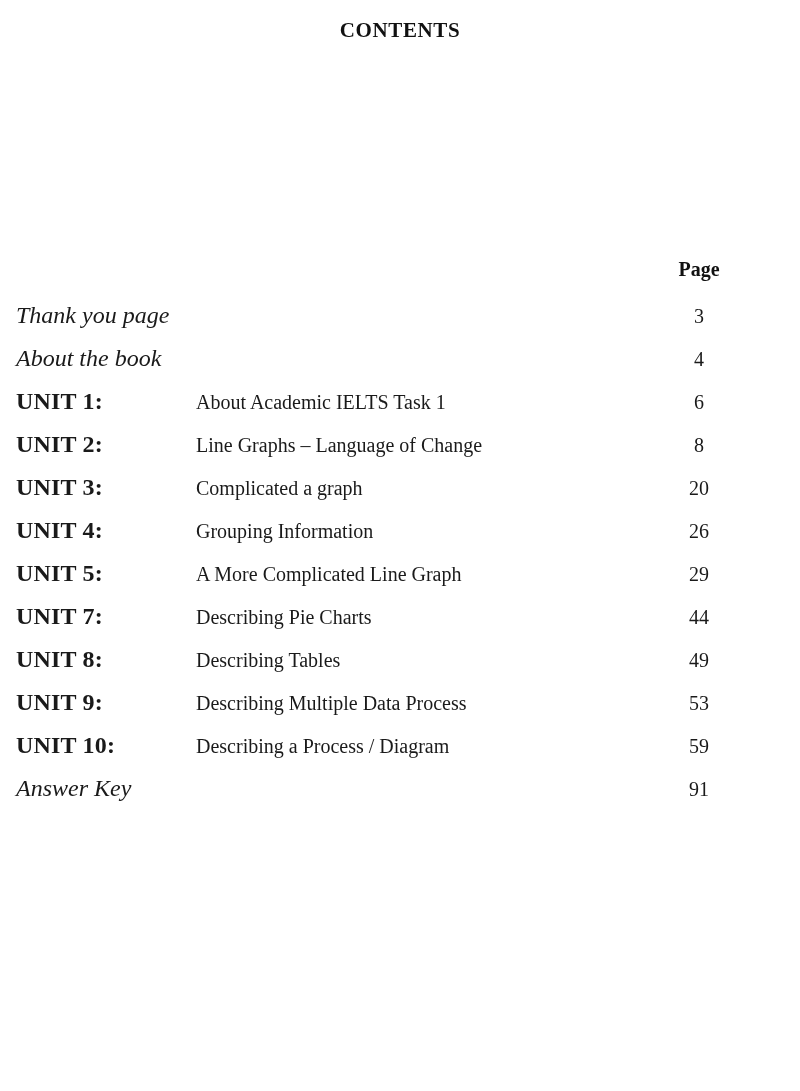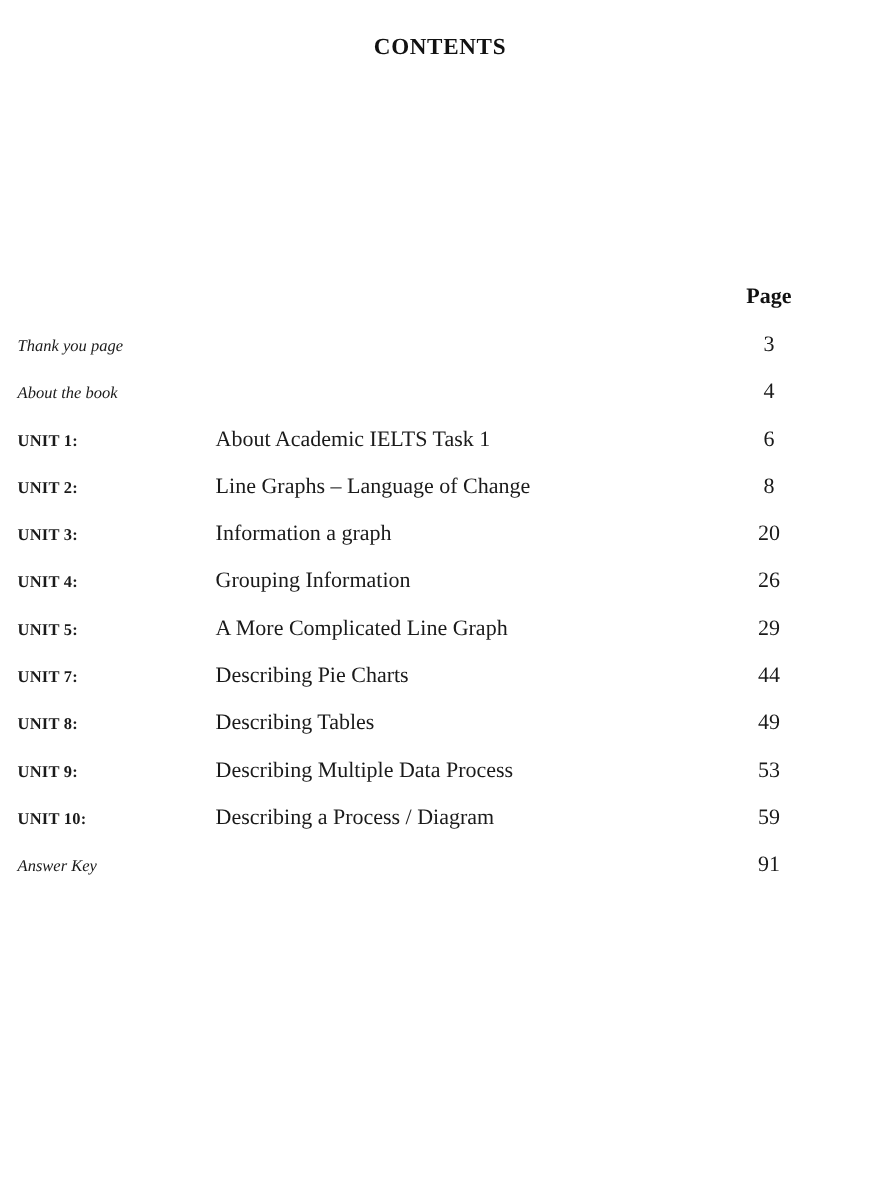--- a/index.html
+++ b/index.html
@@ -20,21 +20,21 @@
 
   .page {
     position: absolute;
     inset: 0;
     background: #ffffff;
   }
 
   
   .doc-title {
     position: absolute;
-    top: 30px;
+    top: 18px;
     left: 0;
     width: 800px;
     text-align: center;
     font-size: 21px;
     font-weight: bold;
     letter-spacing: 0.6px;
     color: #111111;
   }
 
   
@@ -71,21 +71,21 @@
     text-align: center !important;
     font-size: 20px;
     font-weight: bold !important;
     color: #111111;
   }
 
   .toc-row { height: 43px; }
 
   .cell-label {
     padding-left: 28px;
-    font-size: 15px;
+    font-size: 24px;
     white-space: nowrap;
   }
   .cell-label.unit {
     font-weight: bold;
     font-style: normal;
     letter-spacing: 0.2px;
   }
   .cell-label.plain {
     font-weight: normal;
     font-style: italic;
@@ -148,21 +148,21 @@
             <td></td>
           </tr>
           <tr class="toc-row">
             <td class="cell-label unit">UNIT 2:</td>
             <td class="cell-title">Line Graphs – Language of Change</td>
             <td class="cell-page">8</td>
             <td></td>
           </tr>
           <tr class="toc-row">
             <td class="cell-label unit">UNIT 3:</td>
-            <td class="cell-title">Information a graph</td>
+            <td class="cell-title">Complicated a graph</td>
             <td class="cell-page">20</td>
             <td></td>
           </tr>
           <tr class="toc-row">
             <td class="cell-label unit">UNIT 4:</td>
             <td class="cell-title">Grouping Information</td>
             <td class="cell-page">26</td>
             <td></td>
           </tr>
           <tr class="toc-row">

